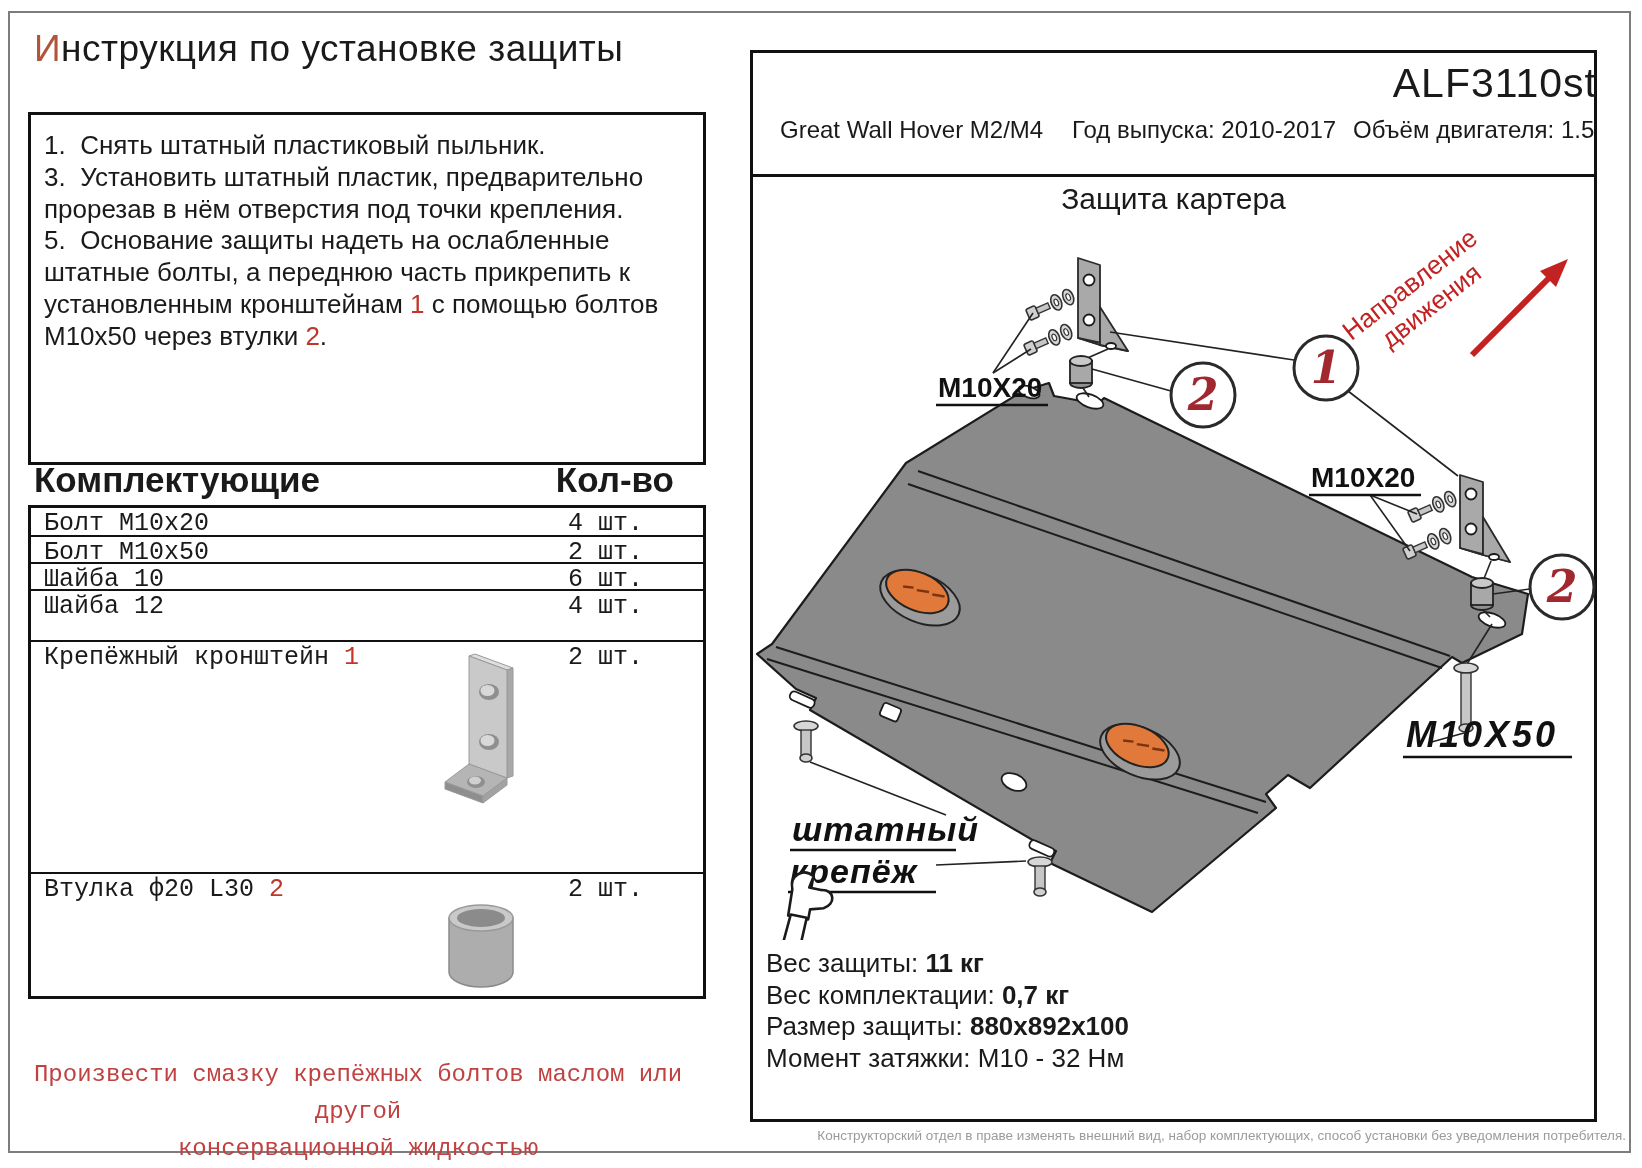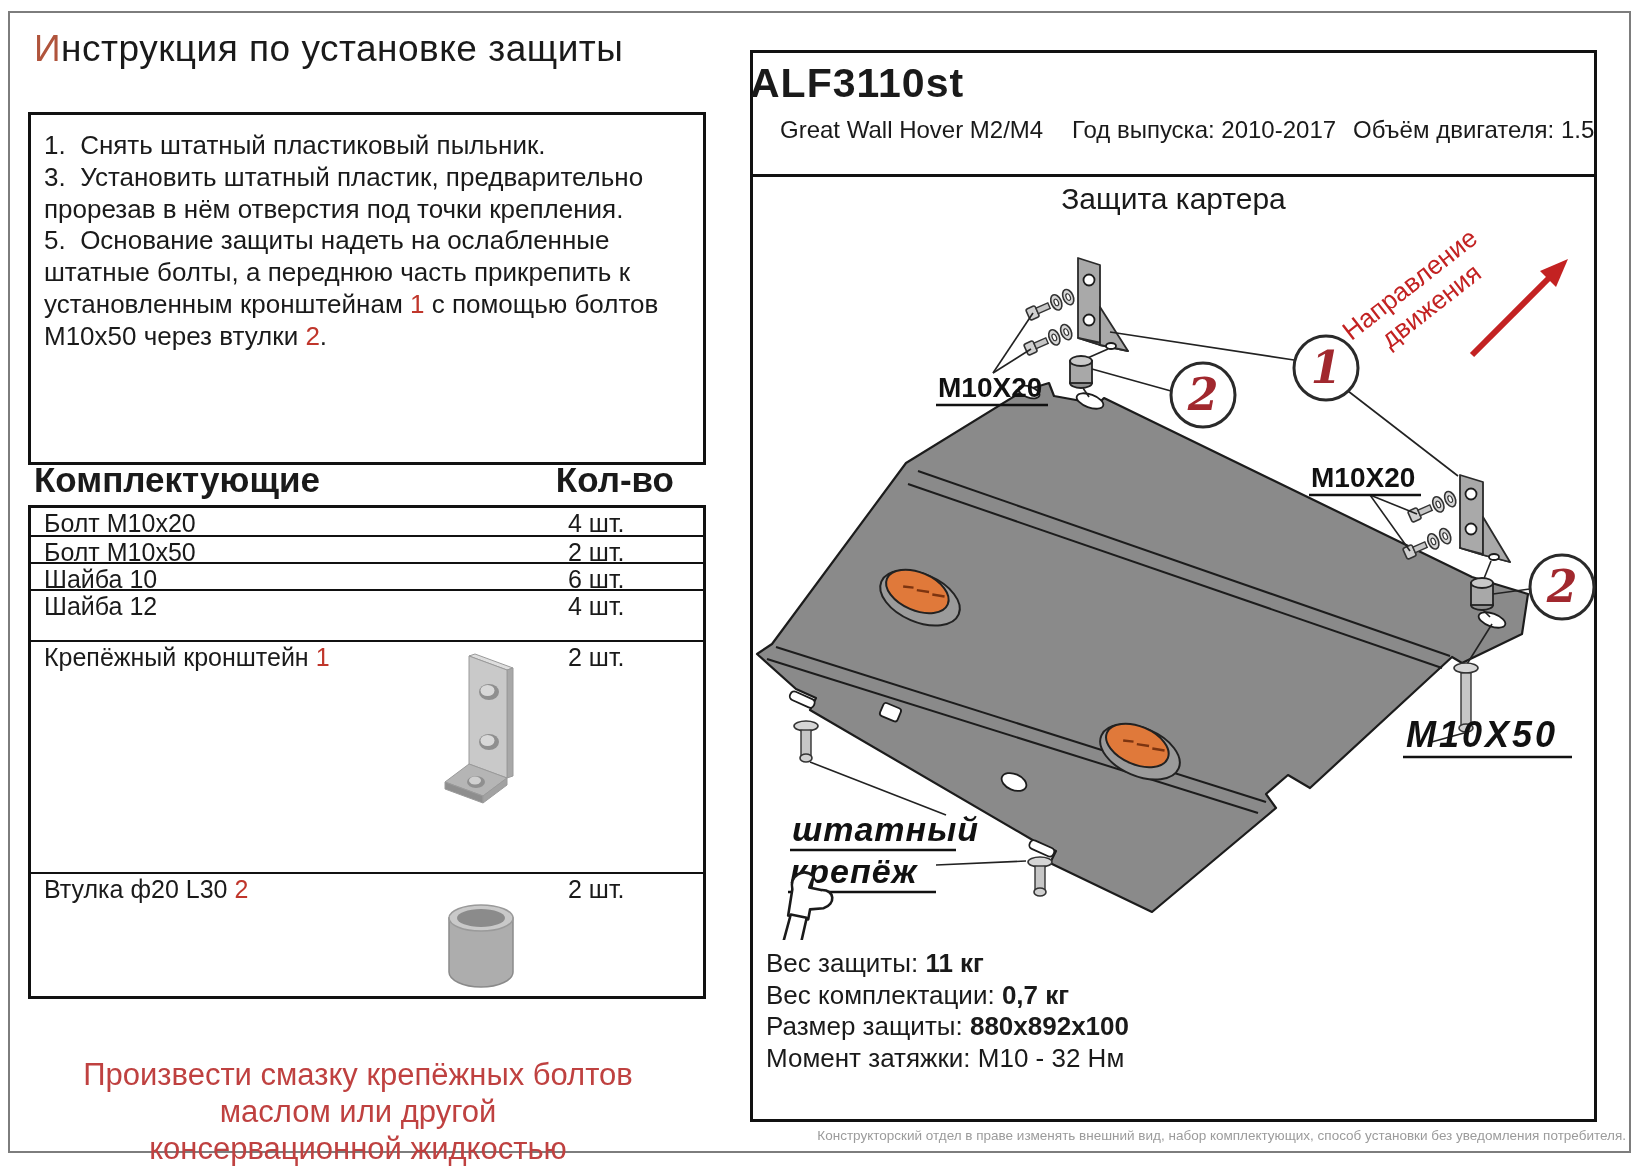--- a/index.html
+++ b/index.html
@@ -17,33 +17,33 @@
 
   #instr-box { position:absolute; left:28px; top:112px; width:678px; height:353px;
     border:3px solid #111; padding:15px 8px 0 13px; font-size:26px; line-height:31.8px; overflow:hidden; }
   .red { color:#c0362b; }
 
   #parts-head { position:absolute; left:28px; top:456px; width:678px; height:46px;
     display:flex; justify-content:space-between; align-items:flex-end;
     font-size:35px; font-weight:bold; padding:0 32px 2px 6px; }
 
   #parts-table { position:absolute; left:28px; top:505px; width:678px; border:3px solid #111; background:#fff; }
-  .p-row { position:relative; font-size:25px; }
+  .p-row { position:relative; font-size:25px;font-family:Liberation Mono, monospace; }
   .p-row + .p-row { border-top:2px solid #111; }
   .p-label { position:absolute; left:13px; top:1px; white-space:nowrap; }
   .p-qty { position:absolute; left:537px; top:1px; white-space:nowrap; }
   .p-img { position:absolute; }
 
   #note { position:absolute; left:28px; top:1056px; width:660px; text-align:center;
-    font-size:31px; line-height:37px; color:#bf4140; }
+    font-size:24px; line-height:37px; color:#bf4140;font-family:Liberation Mono, monospace; }
 
   
   #panel { position:absolute; left:750px; top:50px; width:847px; height:1072px; border:3px solid #111; }
-  #panel-code { position:absolute; left:750px; top:60px; width:847px; text-align:left;
-    font-size:41px; font-weight:bold; letter-spacing:1px; }
+  #panel-code { position:absolute; left:750px; top:60px; width:847px; text-align:right;
+    font-size:41px; font-weight:normal; letter-spacing:1px; }
   #panel-sub { position:absolute; left:750px; top:116px; width:847px; height:32px; font-size:24px; }
   #sub-model  { position:absolute; left:30px; top:0; white-space:nowrap; }
   #sub-year   { position:absolute; left:322px; top:0; white-space:nowrap; }
   #sub-engine { position:absolute; left:603px; top:0; white-space:nowrap;text-align:center; }
   #panel-divider { position:absolute; left:750px; top:174px; width:847px; border-top:3px solid #111; }
   #diagram-title { position:absolute; left:750px; top:182px; width:847px; text-align:center; font-size:30px; }
 
   #diagram-svg { position:absolute; left:750px; top:177px; }
   .plate { fill:#8a8a8a; stroke:#1c1c1c; stroke-width:2.2; stroke-linejoin:round; }
   .pline { stroke:#1c1c1c; stroke-width:2; fill:none; }

